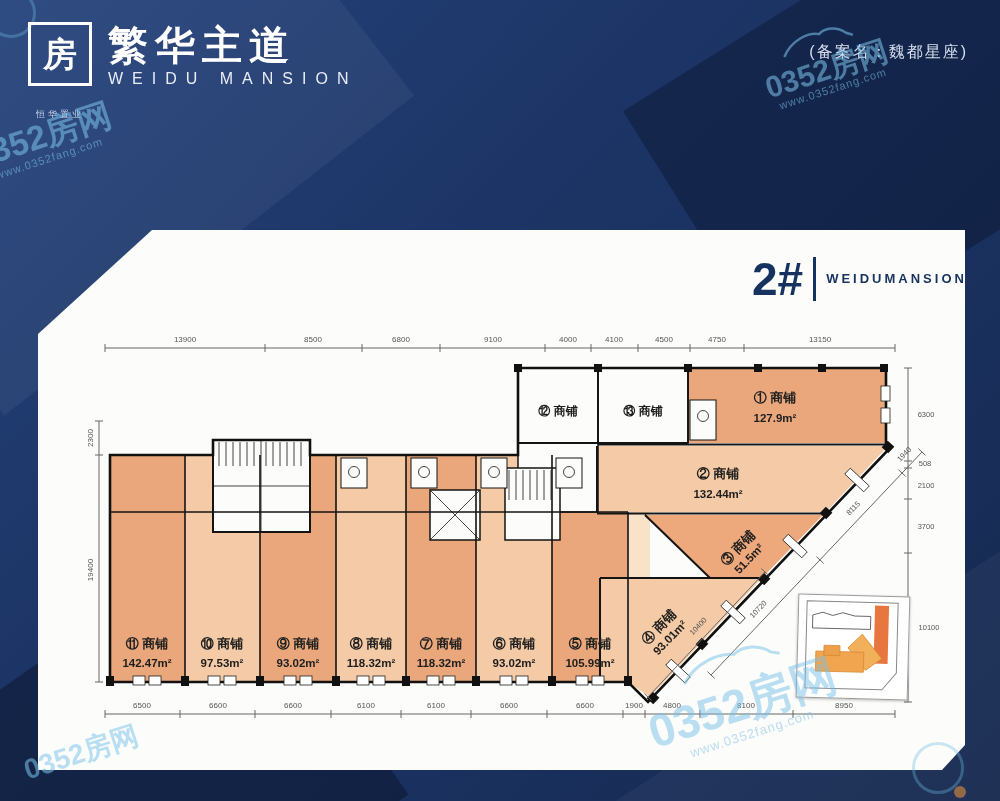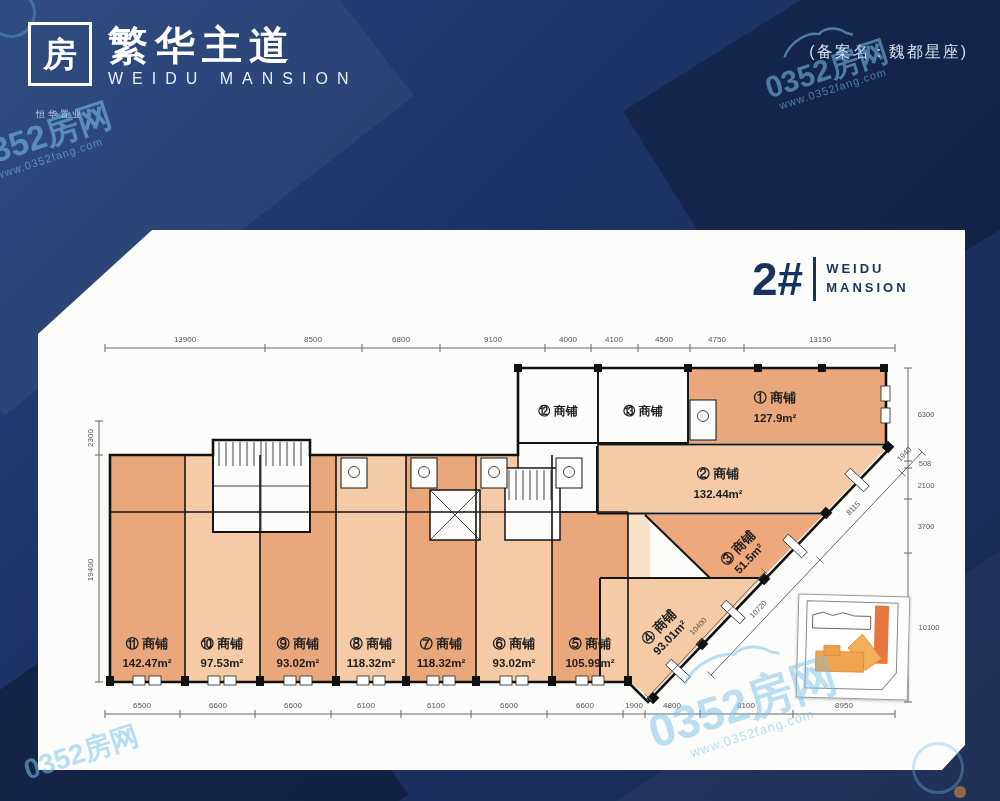--- a/index.html
+++ b/index.html
@@ -32,21 +32,21 @@
   .dim{font-size:8px;fill:#555;}
   .dimr{font-size:7.5px;fill:#555;}
   .shopname{font-size:13px;font-weight:700;fill:#1d1d1d;}
   .shoparea{font-size:11.5px;font-weight:700;fill:#1d1d1d;}
   .smallname{font-size:12px;font-weight:700;fill:#1d1d1d;}
 
   
   .blocktag{position:absolute;left:752px;top:256px;display:flex;align-items:center;}
   .blocknum{font-size:46px;font-weight:900;color:#16335f;line-height:1;}
   .blockdiv{width:3px;height:44px;background:#16335f;margin:0 10px;}
-  .blocken{display:flex;flex-direction:column;}
+  .blocken{display:flex;flex-direction:row;}
   .blocken span{font-size:13px;font-weight:700;letter-spacing:3px;color:#16335f;line-height:1.45;}
 
   
   .inset{position:absolute;left:797px;top:595px;width:110px;height:102px;background:#fff;
          border:1px solid #9a9a9a;transform:rotate(1.5deg);box-shadow:0 1px 3px rgba(0,0,0,.25);}
 
   
   .wm{position:absolute;color:rgba(125,196,235,.55);transform:rotate(-18deg);font-weight:700;
       pointer-events:none;text-align:center;line-height:1.05;}
   .wm .url{font-weight:400;letter-spacing:1px;}

